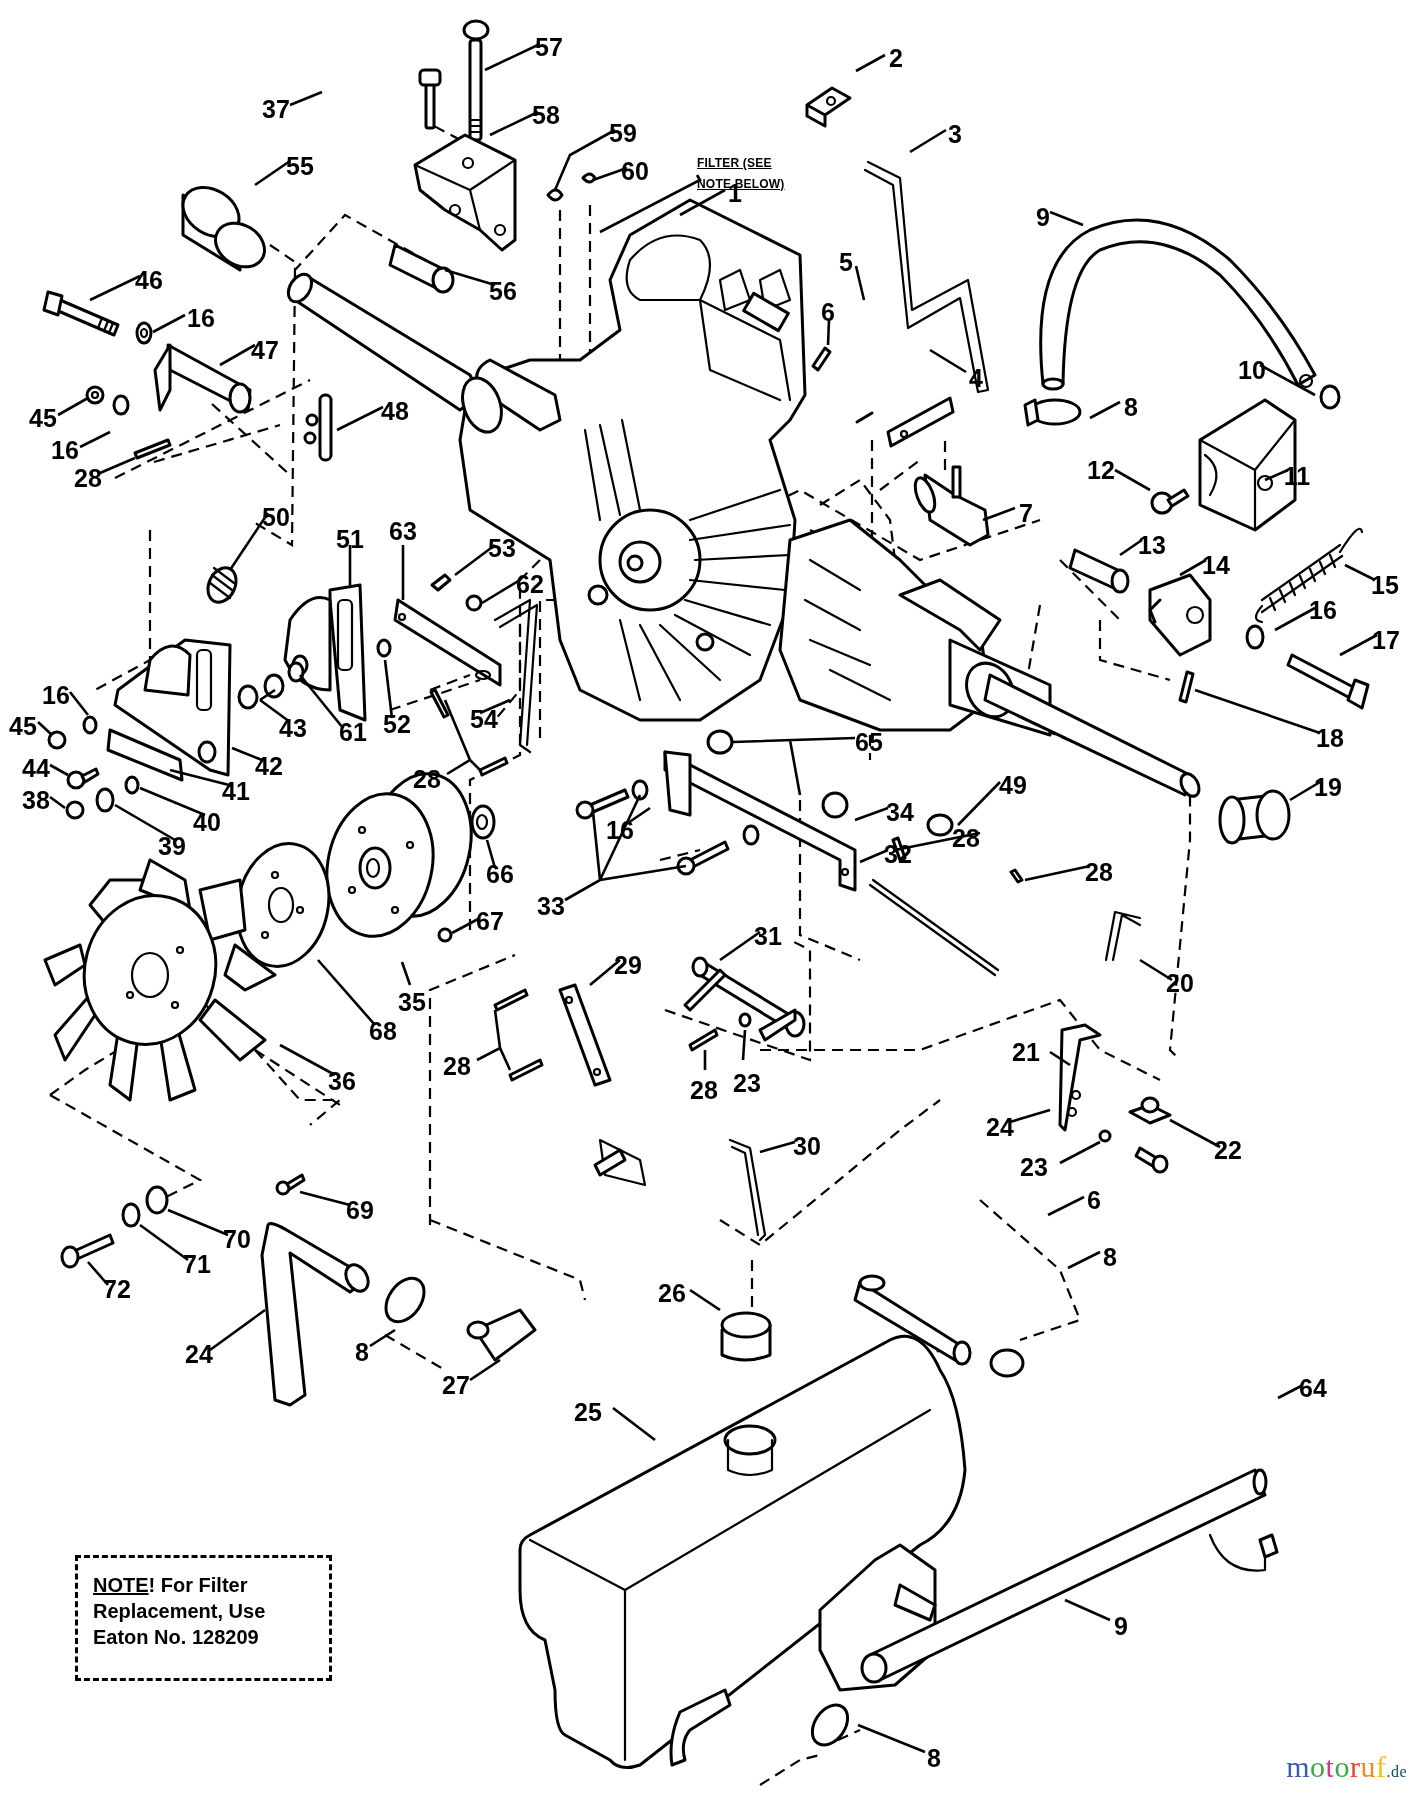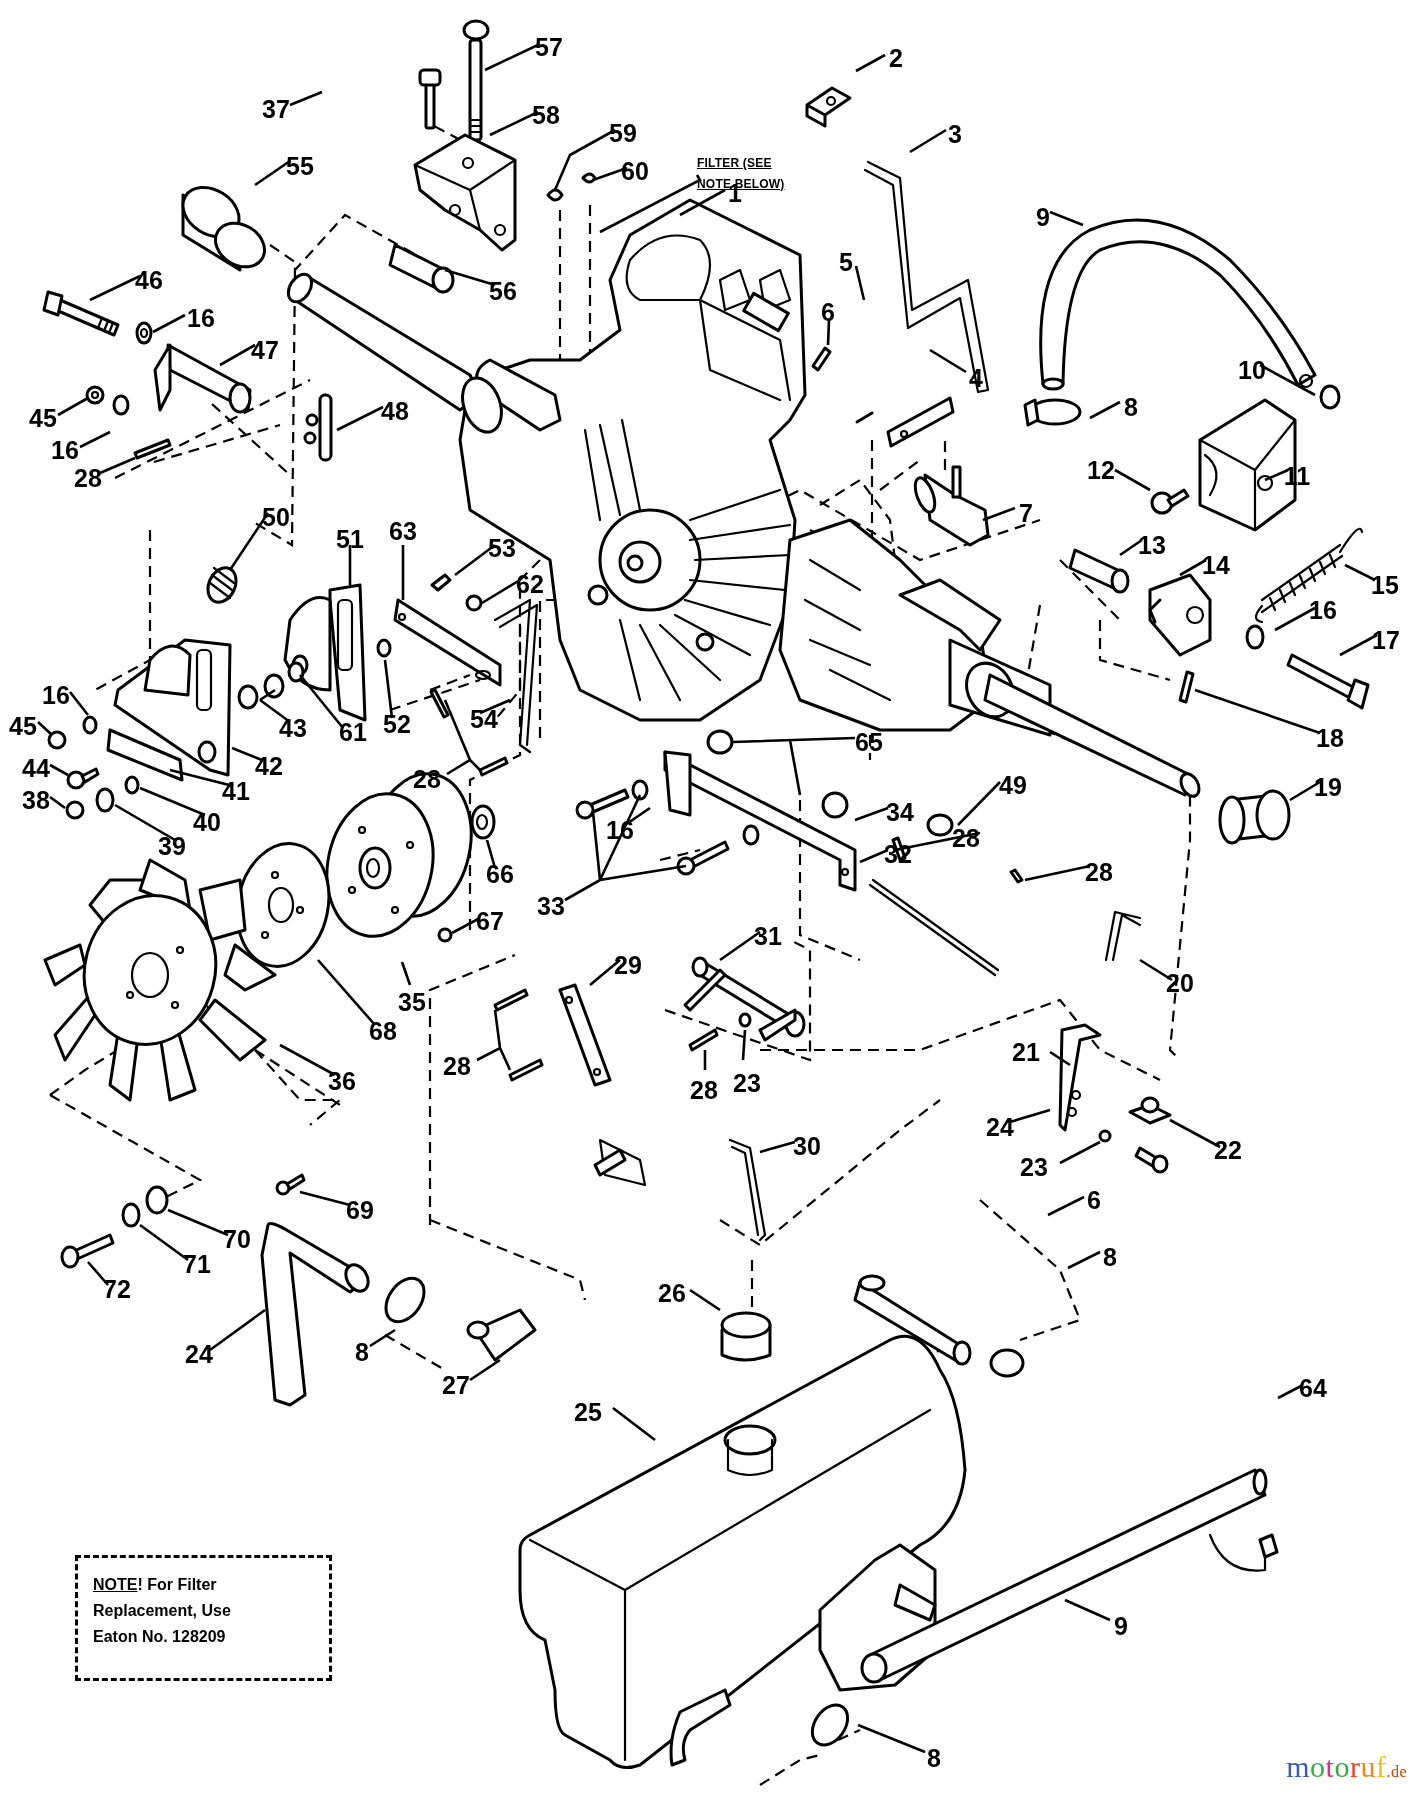--- a/index.html
+++ b/index.html
@@ -9,25 +9,25 @@
   .part { fill: #fff; stroke: #000; stroke-width: 3; stroke-linejoin: round; stroke-linecap: round; }
   .part-thin { fill: none; stroke: #000; stroke-width: 2.2; stroke-linecap: round; stroke-linejoin: round; }
   .dash { fill: none; stroke: #000; stroke-width: 2.2; stroke-dasharray: 11 7; }
   .leader { stroke: #000; stroke-width: 2.6; fill: none; }
   .callout { font-family: "Liberation Sans", sans-serif; font-weight: bold; font-size: 25px;
              fill: #000; transform-box: fill-box; transform-origin: center; }
   .filter-label { position: absolute; left: 697px; top: 153px; font-weight: bold; font-size: 12px;
                   line-height: 21px; letter-spacing: 0.2px; white-space: pre; text-decoration: underline; }
   .note-box { position: absolute; left: 75px; top: 1555px; width: 257px; height: 126px;
               border: 3px dashed #000; box-sizing: border-box; padding: 14px 0 0 15px; }
-  .note-line { font-weight: bold; font-size: 16px; line-height: 26px; white-space: nowrap; }
+  .note-line { font-weight: bold; font-size: 20px; line-height: 26px; white-space: nowrap; }
   .note-head { text-decoration: underline; }
   .watermark { position: absolute; right: 10px; bottom: 16px; font-family: "Liberation Serif", serif;
                font-size: 30px; letter-spacing: 0.5px; }
-  .watermark .tld { font-size: 16px; color: #c2410c; }
+  .watermark .tld { font-size: 16px; color: #0c4a6e; }
 </style>
 </head>
 <body>
 
 <svg id="diagram" viewBox="0 0 1417 1800" xmlns="http://www.w3.org/2000/svg">
 
   <g>
     <path class="dash" d="M432 110 L432 125 L470 145 L470 165"></path>
     <path class="dash" d="M475 128 L470 160"></path>
     <path class="dash" d="M270 245 L295 262 L295 270 L345 215 L425 260"></path>

